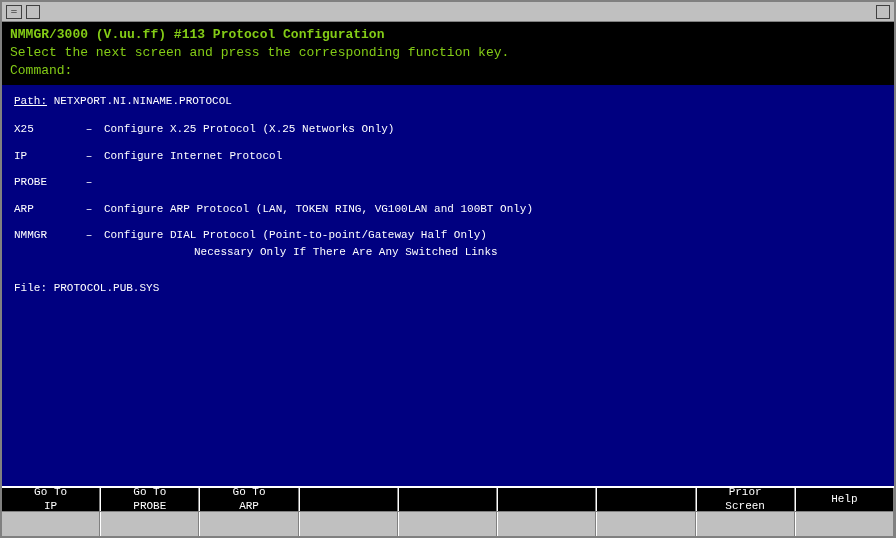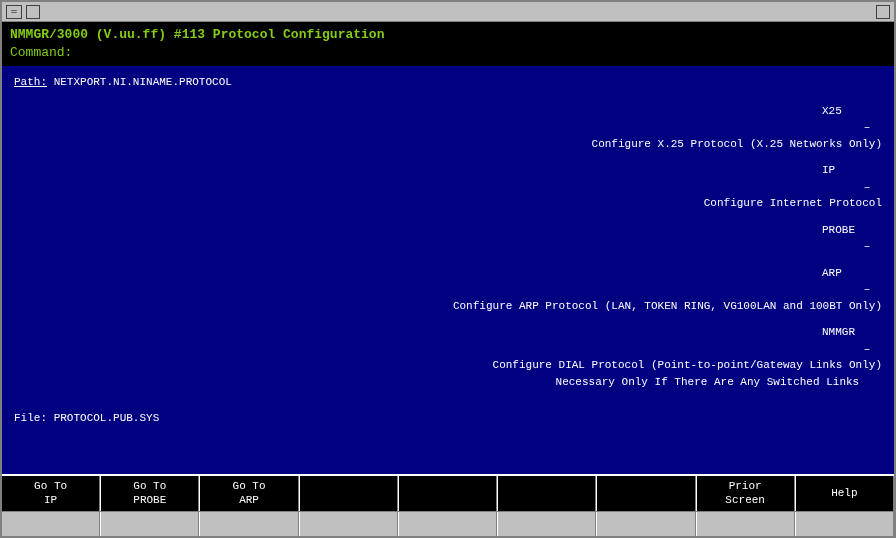--- a/index.html
+++ b/index.html
@@ -106,59 +106,58 @@
     .path-line {
       margin-bottom: 12px;
     }
 
     .path-label {
       text-decoration: underline;
     }
 
     .menu-item {
       display: flex;
-      align-items: flex-end;
+      align-items: flex-start;
       margin-bottom: 10px;
-      flex-direction: column;
     }
 
     .menu-key {
       min-width: 60px;
       color: #ffffff;
     }
 
     .menu-dash {
       min-width: 30px;
       text-align: center;
     }
 
     .menu-desc {
       flex: 1;
     }
 
     .menu-sub {
-      margin-left: 63px;
+      margin-left: 90px;
       margin-top: 0;
     }
 
     .file-line {
       margin-top: 20px;
     }
 
     .file-label {
     }
 
     .function-key-area {
       background: #c0c0c0;
       border-top: 2px solid #ffffff;
     }
 
     .fkey-row {
       display: flex;
-      height: 36px;
+      height: 24px;
       border-bottom: 1px solid #808080;
     }
 
     .fkey-row-2 {
       display: flex;
       height: 24px;
     }
 
     .fkey-btn {
       flex: 1;
@@ -207,20 +206,21 @@
     </div>
     <div class="title-bar-right">
       <div class="title-bar-maximize"></div>
     </div>
   </div>
 
   <div class="terminal-area">
 
     <div class="header-bar">
       <div class="title-line">NMMGR/3000 (V.uu.ff) #113  Protocol Configuration</div>
+      <div>Select the next screen and press the corresponding function key.</div>
       <div>Command:</div>
     </div>
 
     <div class="main-content">
 
       <div class="path-line">
         <span class="path-label">Path:</span>
         <span>NETXPORT.NI.NINAME.PROTOCOL</span>
       </div>
 
@@ -244,21 +244,21 @@
       <div class="menu-item">
         <span class="menu-key">ARP</span>
         <span class="menu-dash">–</span>
         <span class="menu-desc">Configure ARP Protocol (LAN, TOKEN RING, VG100LAN and 100BT Only)</span>
       </div>
 
       <div class="menu-item">
         <span class="menu-key">NMMGR</span>
         <span class="menu-dash">–</span>
         <div>
-          <div>Configure DIAL Protocol (Point-to-point/Gateway Links Only)</div>
+          <div>Configure DIAL Protocol (Point-to-point/Gateway Half Only)</div>
           <div class="menu-sub">Necessary Only If There Are Any Switched Links</div>
         </div>
       </div>
 
       <div class="file-line">
         <span class="file-label">File:</span>
         <span>PROTOCOL.PUB.SYS</span>
       </div>
 
     </div>

